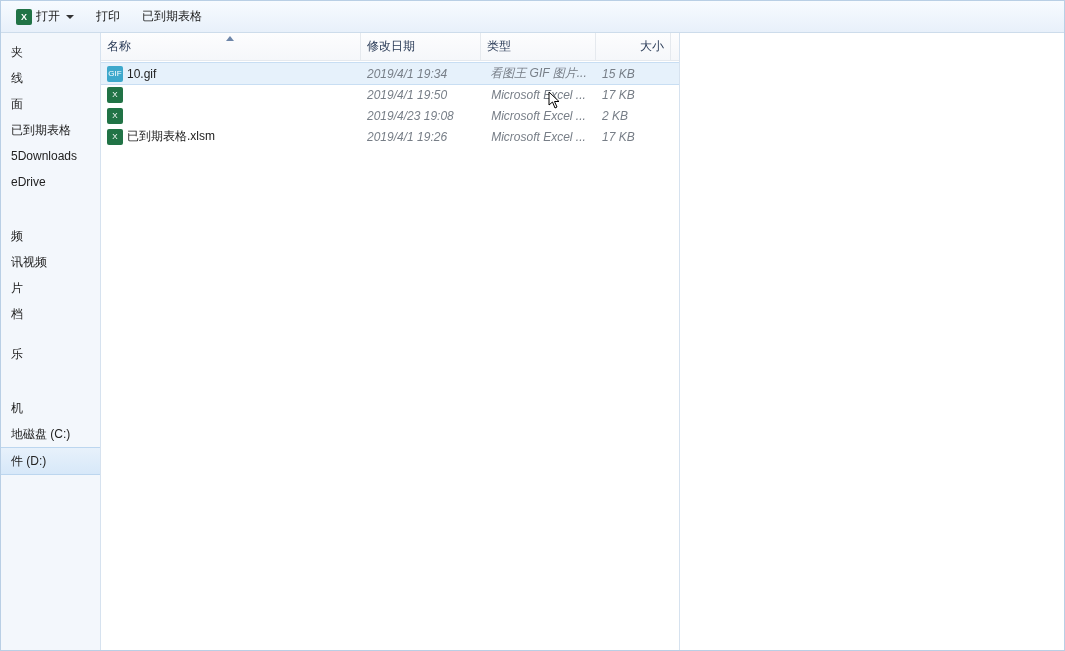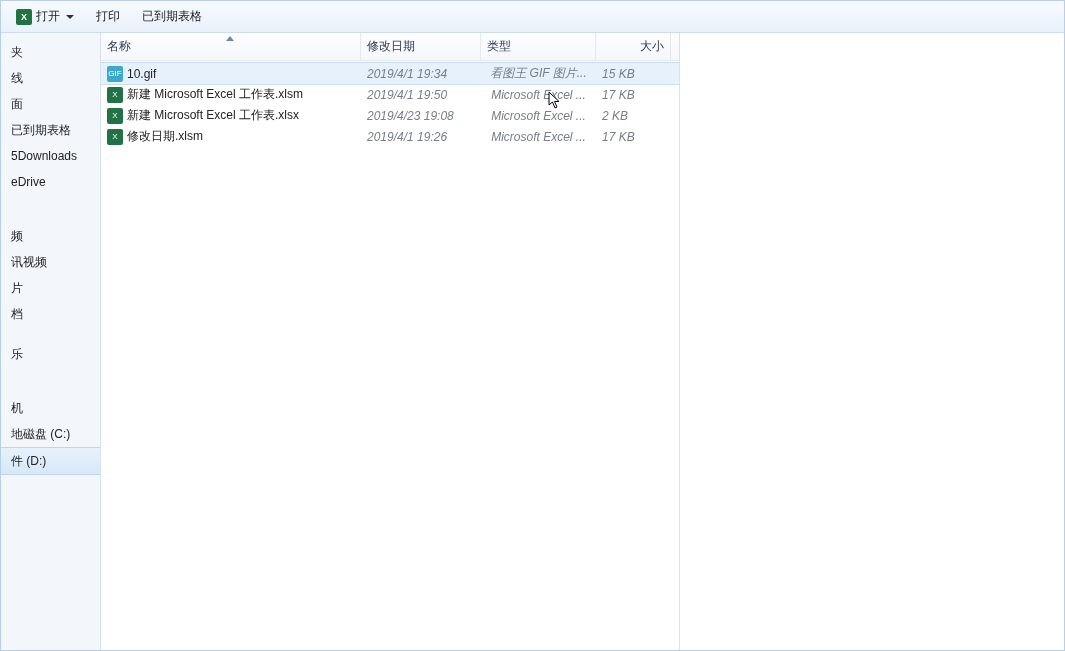--- a/index.html
+++ b/index.html
@@ -251,39 +251,37 @@
               <span class="file-icon icon-gif">GIF</span>
               <span>10.gif</span>
             </div>
             <div class="cell c-date dim">2019/4/1 19:34</div>
             <div class="cell c-type dim">看图王 GIF 图片...</div>
             <div class="cell c-size dim">15 KB</div>
           </div>
           <div class="file-row">
             <div class="cell c-name">
               <span class="file-icon icon-xls">X</span>
-              <span>新建 Microsoft Excel 工作表.xlsm</span>
             </div>
             <div class="cell c-date dim">2019/4/1 19:50</div>
             <div class="cell c-type dim">Microsoft Excel ...</div>
             <div class="cell c-size dim">17 KB</div>
           </div>
           <div class="file-row">
             <div class="cell c-name">
               <span class="file-icon icon-xls">X</span>
-              <span>新建 Microsoft Excel 工作表.xlsx</span>
             </div>
             <div class="cell c-date dim">2019/4/23 19:08</div>
             <div class="cell c-type dim">Microsoft Excel ...</div>
             <div class="cell c-size dim">2 KB</div>
           </div>
           <div class="file-row">
             <div class="cell c-name">
               <span class="file-icon icon-xls">X</span>
-              <span>修改日期.xlsm</span>
+              <span>已到期表格.xlsm</span>
             </div>
             <div class="cell c-date dim">2019/4/1 19:26</div>
             <div class="cell c-type dim">Microsoft Excel ...</div>
             <div class="cell c-size dim">17 KB</div>
           </div>
         </div>
 
       <svg class="cursor" viewBox="0 0 14 18">
         <path d="M1 1 L1 14 L4.5 11 L7 17 L9 16 L6.5 10.5 L11 10.5 Z" fill="#fff" stroke="#000" stroke-width="1"></path>
       </svg>

